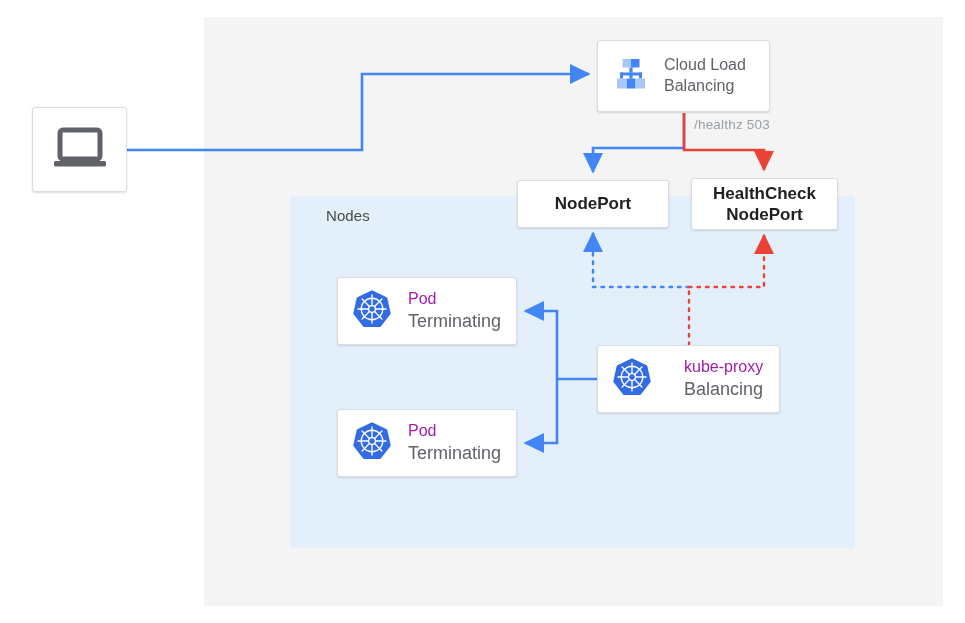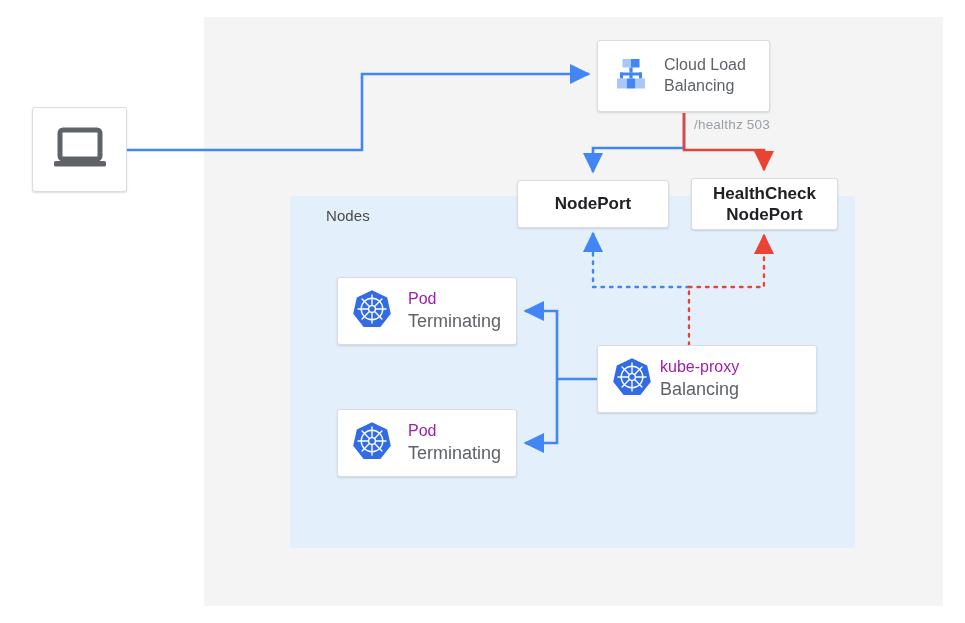--- a/index.html
+++ b/index.html
@@ -93,24 +93,24 @@
     left: 337px;
     top: 409px;
     width: 180px;
     height: 68px;
     padding-left: 14px;
     gap: 16px;
   }
   .card-kubeproxy {
     left: 597px;
     top: 345px;
-    width: 220px;
+    width: 183px;
     height: 68px;
     padding-left: 14px;
-    gap: 8px;
+    gap: 32px;
   }
   .lbl-strong {
     font-size: 17px;
     font-weight: bold;
     color: #202124;
     line-height: 1.25;
     text-align: center;
   }
   .txtcol { display: flex; flex-direction: column; justify-content: center; }
   .lbl-title-lt {

